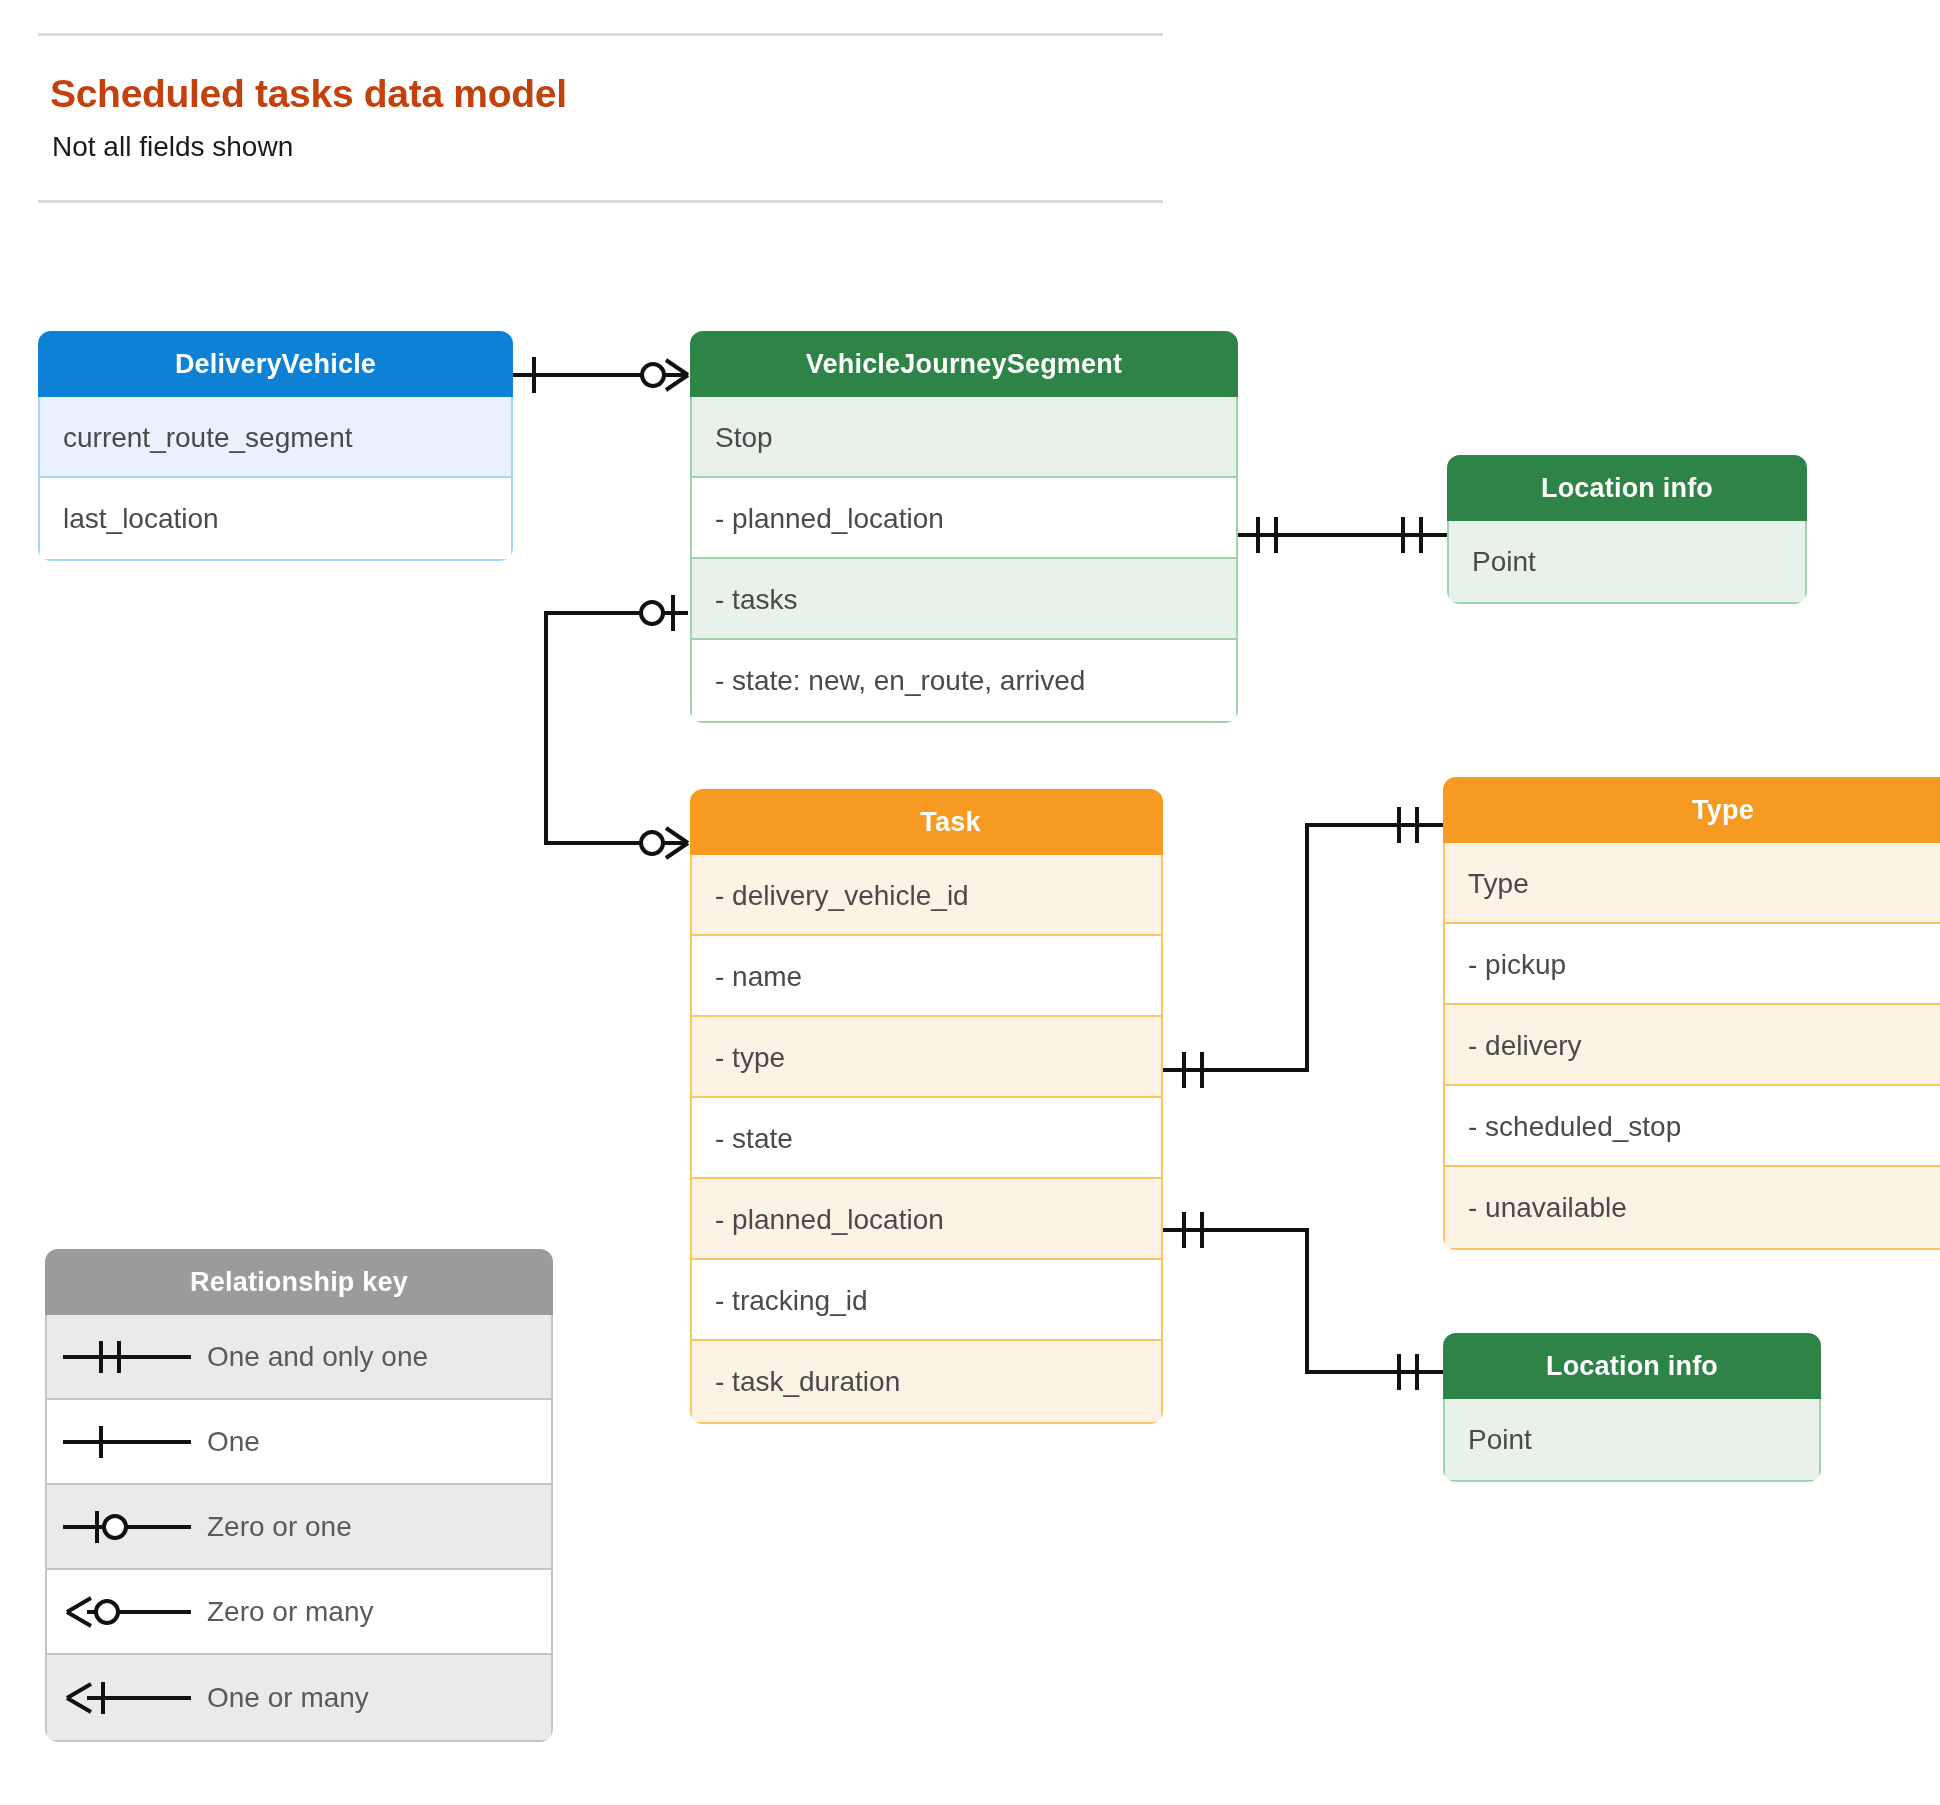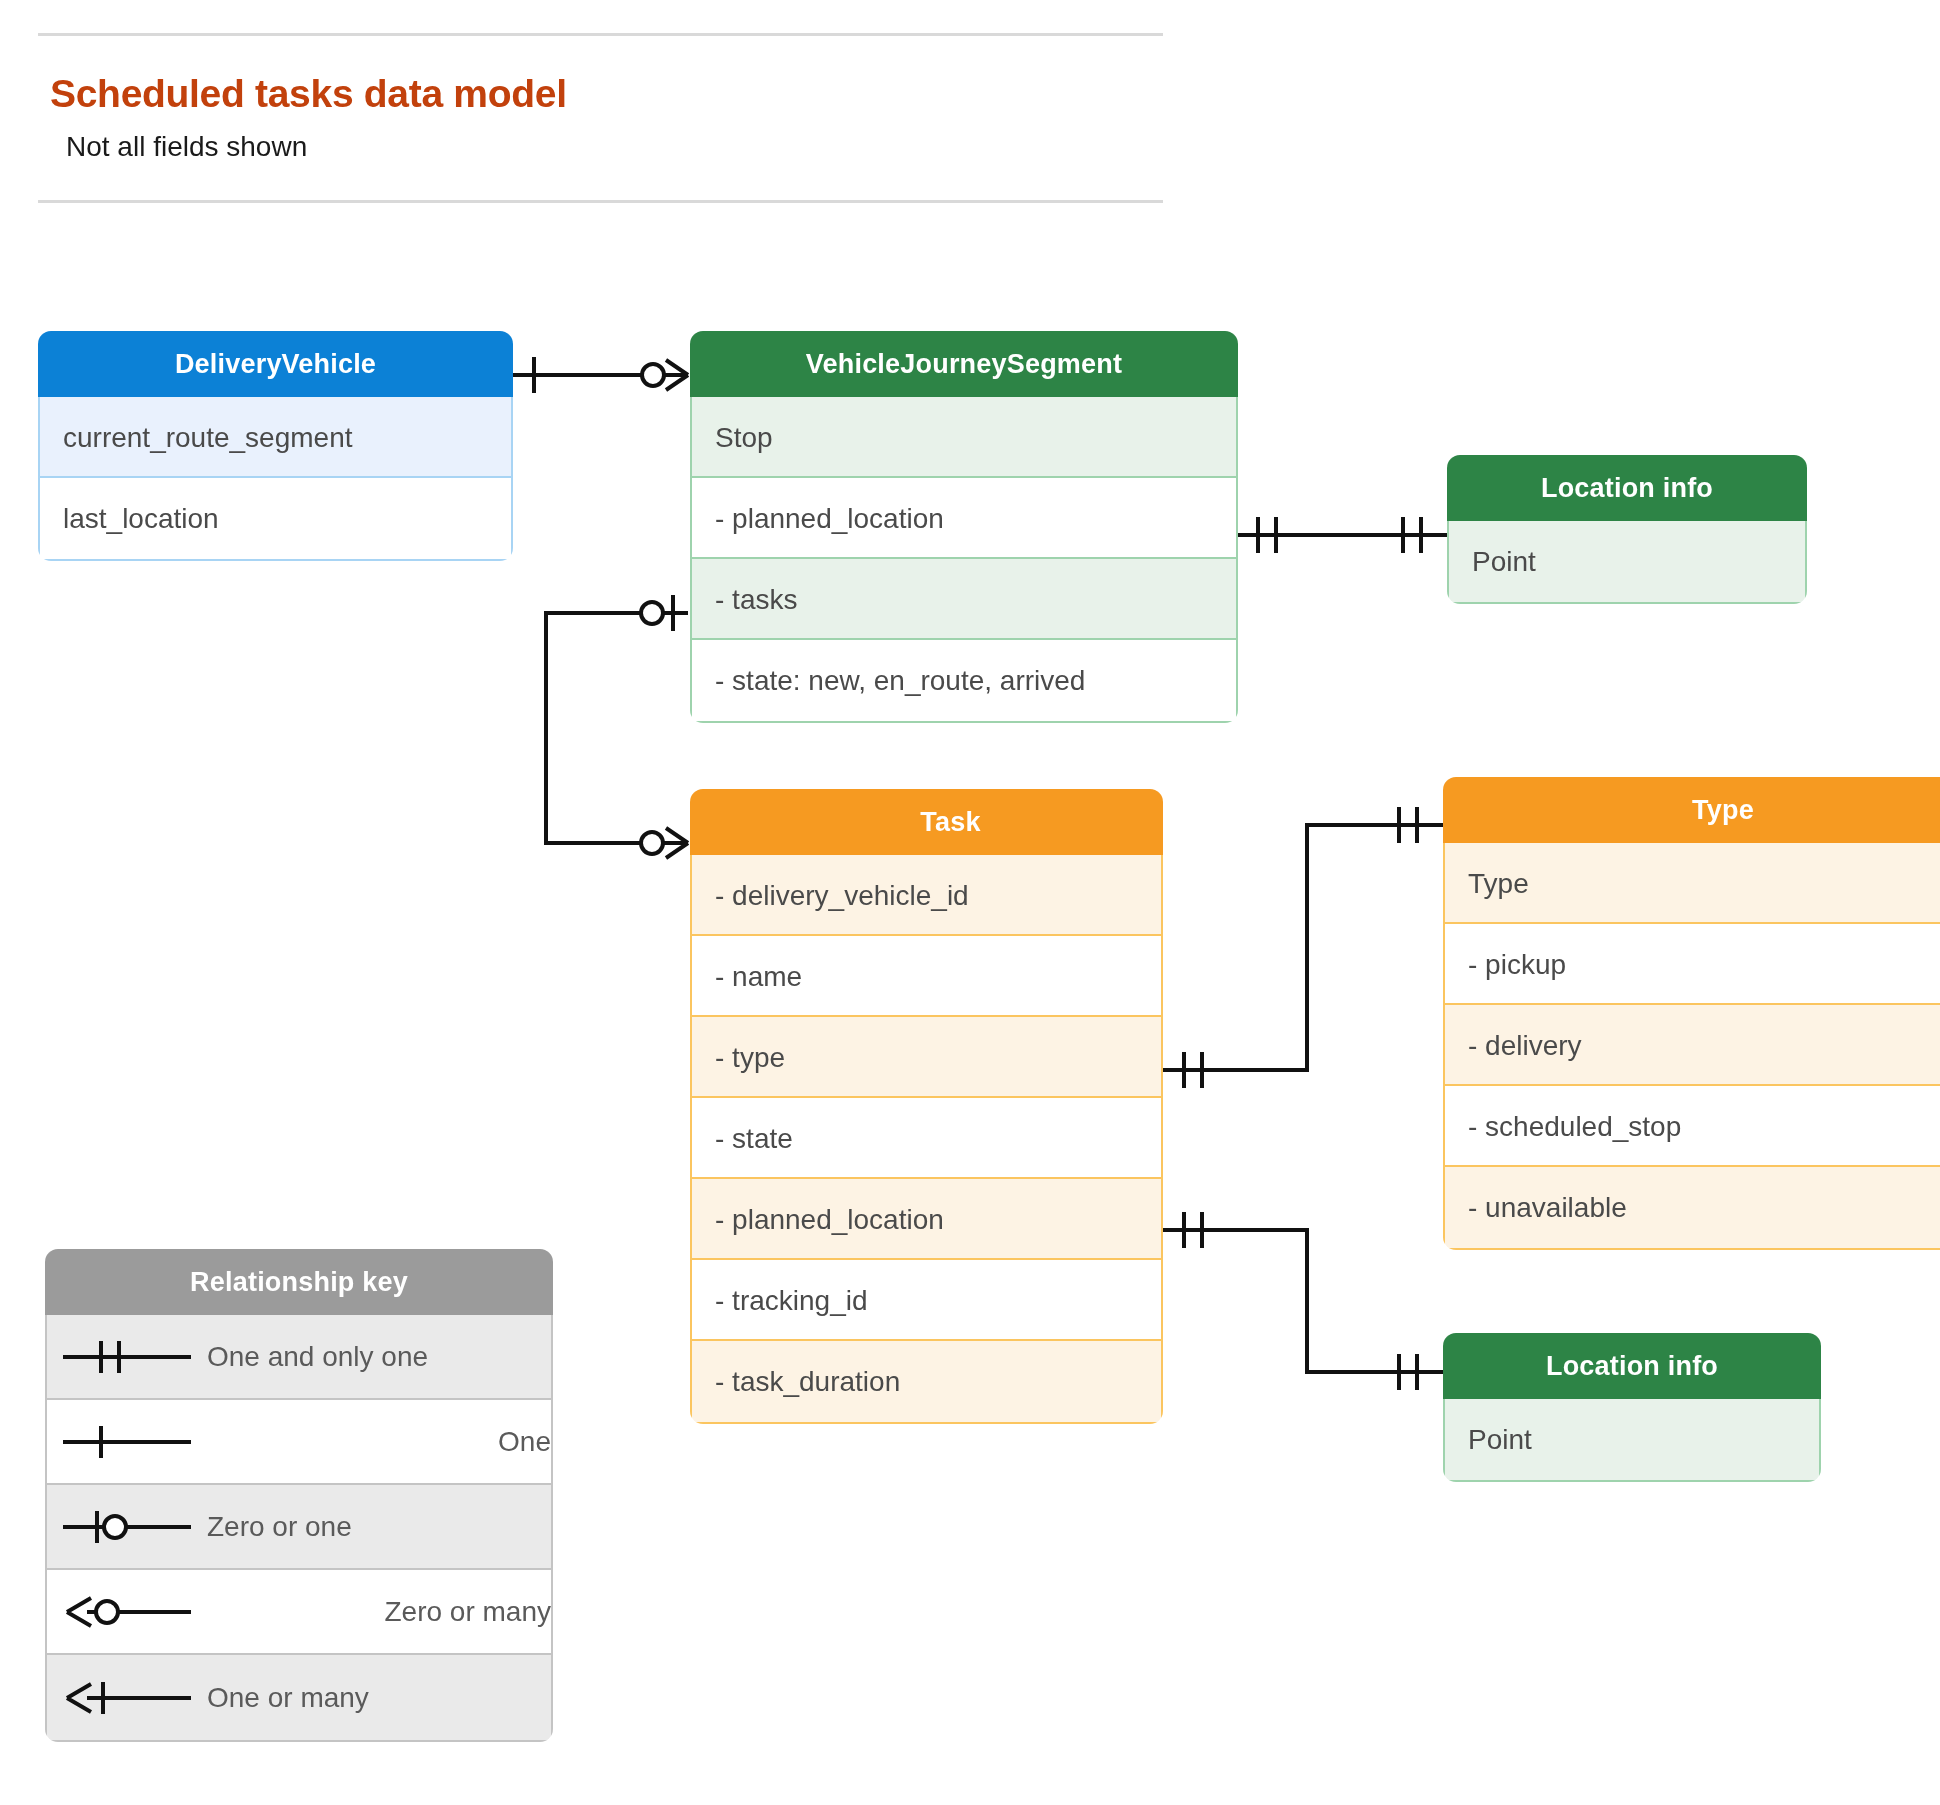--- a/index.html
+++ b/index.html
@@ -11,21 +11,21 @@
   .canvas{position:absolute;inset:0;}
 
   
   #header-rule-top{position:absolute;left:38px;top:33px;width:1125px;height:3px;background:#d9d9d9;}
   #header-rule-bottom{position:absolute;left:38px;top:200px;width:1125px;height:3px;background:#d9d9d9;}
   #page-title{
     position:absolute;left:50px;top:72px;
     font-size:39px;font-weight:bold;color:#c2410c;letter-spacing:-0.3px;white-space:nowrap;
   }
   #page-subtitle{
-    position:absolute;left:66px;top:131px;
+    position:absolute;left:52px;top:131px;
     font-size:28px;font-weight:normal;color:#1a1a1a;white-space:nowrap;
   }
 
   
   .entity{position:absolute;border-radius:13px;overflow:hidden;box-sizing:border-box;}
   .ent-head{
     height:66px;line-height:66px;text-align:center;color:#ffffff;
     font-size:27px;font-weight:bold;letter-spacing:0.2px;
     box-sizing:border-box;
   }
@@ -74,21 +74,21 @@
   #ent-location-bottom{left:1443px;top:1333px;width:378px;}
   #ent-legend{left:45px;top:1249px;width:508px;}
 
   
   .legend-row{
     display:flex;align-items:center;height:85px;box-sizing:border-box;
     border-bottom:2px solid #c4c4c4;
   }
   .legend-row:last-child{border-bottom:none;}
   .legend-row.tint{background:#eaeaea;}
-  .legend-row.plain{background:#ffffff;justify-content:space-between;}
+  .legend-row.plain{background:#ffffff;}
   .legend-sym{width:160px;flex:0 0 160px;display:flex;align-items:center;justify-content:center;}
   .legend-label{font-size:28px;color:#5a5a5a;white-space:nowrap;}
 
   
   #connectors{position:absolute;left:0;top:0;width:1940px;height:1805px;pointer-events:none;}
   #connectors path,#connectors line{stroke:#111111;stroke-width:4;fill:none;}
   #connectors circle{stroke:#111111;stroke-width:4;fill:#ffffff;}
 </style>
 </head>
 <body>

